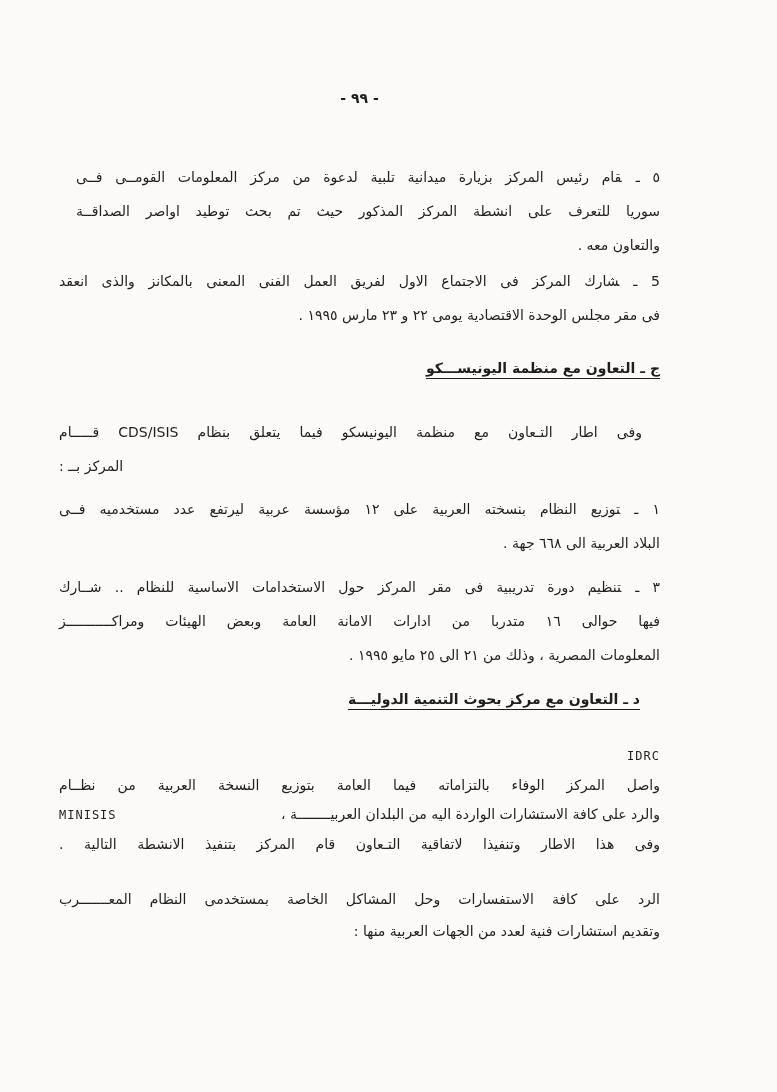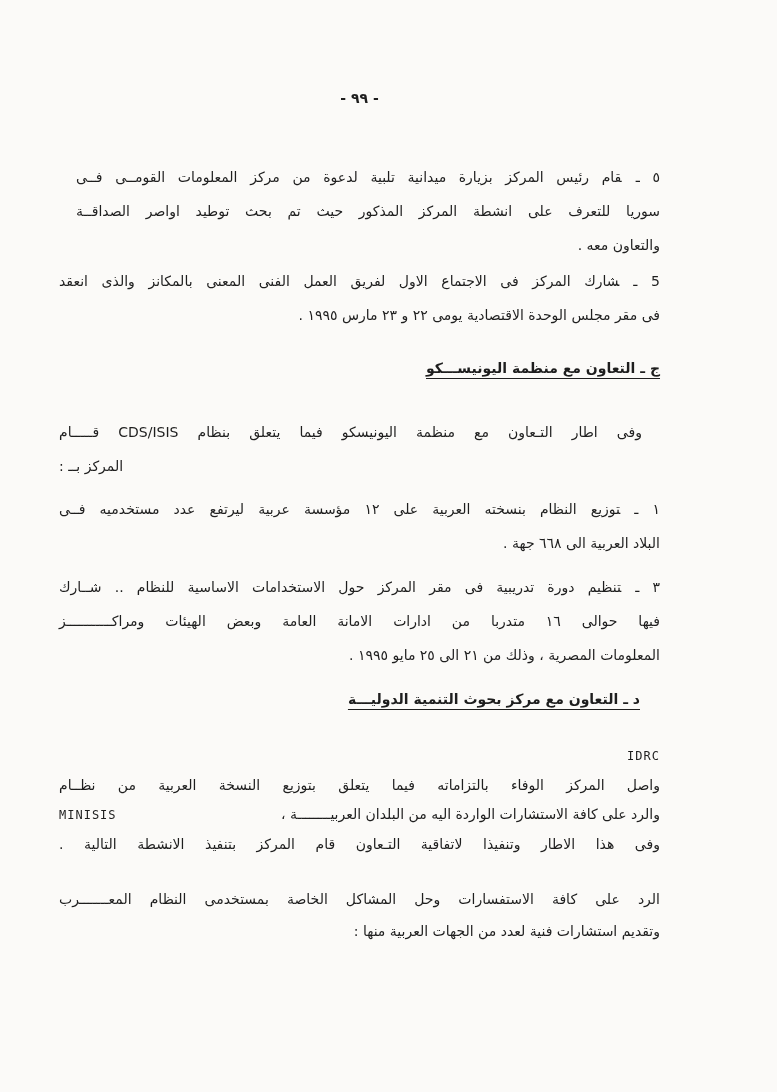--- a/index.html
+++ b/index.html
@@ -100,21 +100,21 @@
     <div class="line j">فيها حوالى ١٦ متدربا من ادارات الامانة العامة وبعض الهيئات ومراكـــــــــــز</div>
     <div class="line">المعلومات المصرية ، وذلك من ٢١ الى ٢٥ مايو ١٩٩٥ .</div>
   </div>
 
   <div class="heading h-idrc indent-block">د ـ التعاون مع مركز بحوث التنمية الدوليـــة</div>
 
   <div class="p-idrc">
     <div class="line mixed">
       <span class="latin">IDRC</span>
     </div>
-    <div class="line j">واصل المركز الوفاء بالتزاماته فيما يتعلق بتوزيع النسخة العربية من نظــام</div>
+    <div class="line j">واصل المركز الوفاء بالتزاماته فيما العامة بتوزيع النسخة العربية من نظــام</div>
     <div class="line mixed">
       <span>والرد على كافة الاستشارات الواردة اليه من البلدان العربيــــــــة ،</span>
       <span class="latin">MINISIS</span>
     </div>
     <div class="line j">وفى هذا الاطار وتنفيذا لاتفاقية التـعاون قام المركز بتنفيذ الانشطة التالية .</div>
   </div>
 
   <div class="p-closing">
     <div class="line j">الرد على كافة الاستفسارات وحل المشاكل الخاصة بمستخدمى النظام المعـــــــرب</div>
     <div class="line">وتقديم استشارات فنية لعدد من الجهات العربية منها :</div>

